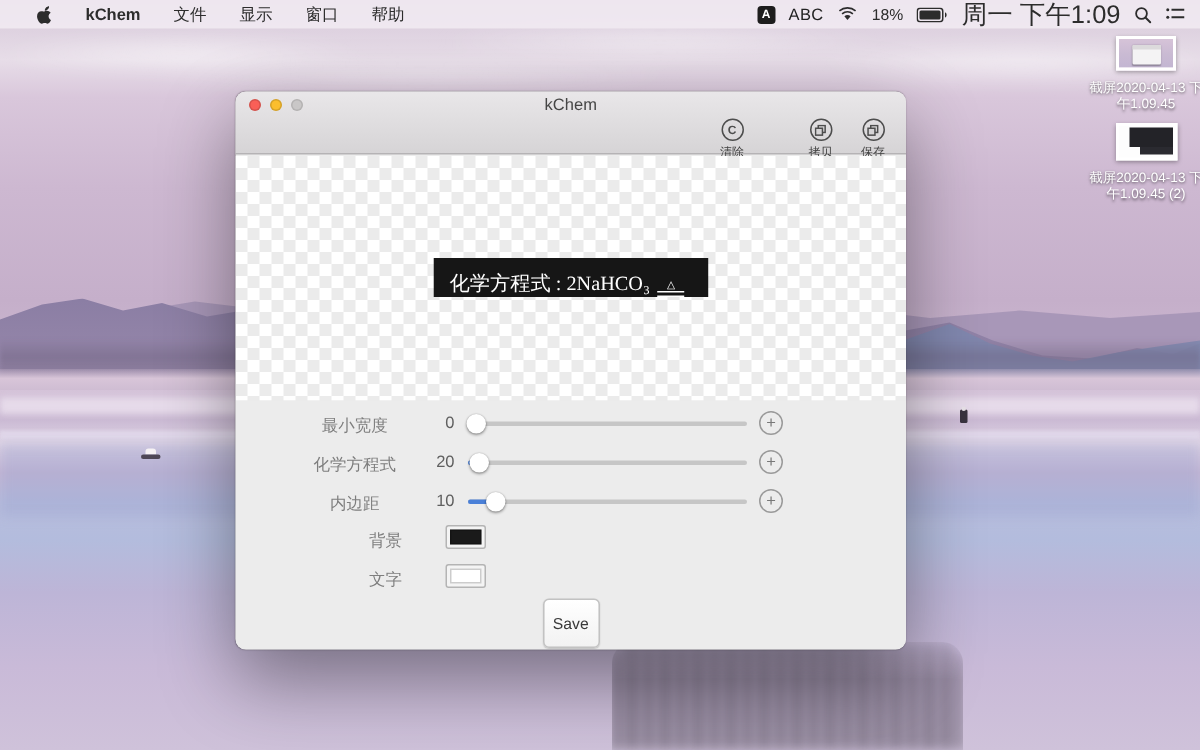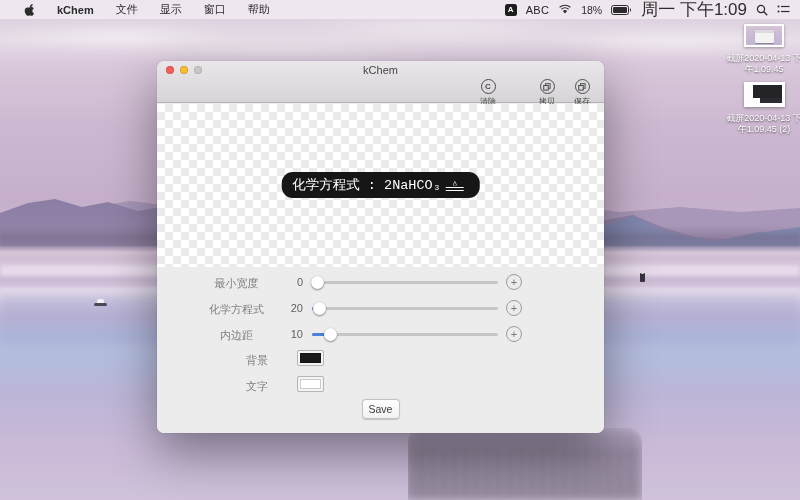--- a/index.html
+++ b/index.html
@@ -99,22 +99,22 @@
   .tbtn.selected .ibox { background:#cac8ca; border:.5px solid #b2b0b2; }
   .tbtn .tlab { font-size:8px; color:#424242; margin-top:1px; white-space:nowrap; }
   .gap-right { margin-right:24px; }
   .circ { width:15px; height:15px; border:1.2px solid #4d4d4d; border-radius:50%;
     display:flex; align-items:center; justify-content:center; color:#4d4d4d;
     font-size:8px; font-weight:bold; }
   
   .canvas { position:absolute; left:0; top:43px; width:100%; height:163px;
     background:repeating-conic-gradient(#ebebeb 0% 25%, #ffffff 0% 50%) 0 0 / 16px 16px; }
   .eqbox { position:absolute; left:50%; top:68px; transform:translateX(-50%); height:26px;
-    display:flex; align-items:center; padding:0 11px; white-space:nowrap;
-    font-family:Liberation Mono, monospace; font-size:13.5px;border-radius:11px; }
+    display:flex; align-items:flex-end; padding:0 11px; white-space:nowrap;
+    font-family:Liberation Serif, serif; font-size:13.5px; }
   .xeq { display:inline-flex; flex-direction:column; align-items:center; margin:0 5px; }
   .xeq .tri { font-size:7px; line-height:6px; }
   .xeq .bar { width:18px; height:4px; border-top:1px solid; border-bottom:1px solid; margin-top:1px; }
   
   .controls { position:absolute; left:0; top:206px; width:100%; bottom:0; background:#ececec; }
   .srow { position:absolute; left:0; right:0; height:16px; }
   .srow.r1 { top:7px; } .srow.r2 { top:33px; } .srow.r3 { top:59px; }
   .slabel { position:absolute; left:36px; width:87px; text-align:center; font-size:11px; color:#7e7e7e; top:2px; }
   .svalue { position:absolute; left:123px; width:23px; text-align:right; font-size:11px; color:#606060; top:2px; }
   .track { position:absolute; left:155px; top:7px; width:186px; height:3px; background:#c6c6c6; border-radius:2px; }
@@ -124,21 +124,21 @@
   .plus { position:absolute; left:349px; top:0; width:16px; height:16px; border-radius:50%;
     border:1px solid #9a9a9a; background:transparent; color:#787878; font-size:11px;
     line-height:12px; text-align:center; padding:0; }
   .crow { position:absolute; left:0; right:0; height:16px; }
   .crow.c1 { top:85px; } .crow.c2 { top:111px; }
   .clabel { position:absolute; left:36px; width:75px; text-align:right; font-size:11px; color:#7e7e7e; top:1px; }
   .well { position:absolute; left:140px; top:-2px; width:27px; height:16px; background:#f4f4f4;
     border:1px solid #b4b4b4; border-radius:2px; padding:2px; }
   .wellin { width:100%; height:100%; border:.5px solid rgba(0,0,0,.2); }
   .savebtn { position:absolute; top:132px; left:50%; transform:translateX(-50%);
-    min-width:38px; height:20px; background:linear-gradient(#ffffff,#f2f2f2);
+    min-width:38px; height:33px; background:linear-gradient(#ffffff,#f2f2f2);
     border:.5px solid #c2c2c2; border-radius:4px; font-size:10.5px; color:#3a3a3a;
     box-shadow:0 .5px 1px rgba(0,0,0,.18); padding:0 6px; font-family:"Liberation Sans",sans-serif; }
   svg { display:block; }
 </style>
 </head>
 <body>
 
 <div class="wall">
   <div class="sky"></div>
   <div class="clouds"></div>

